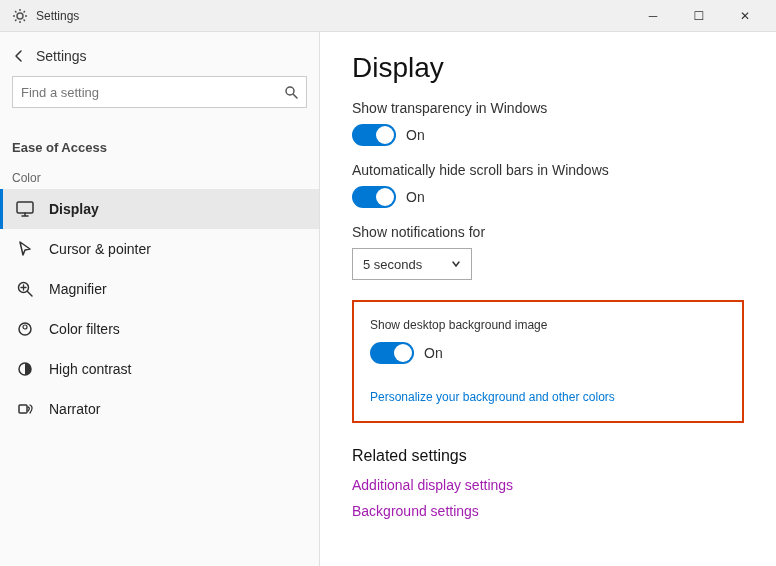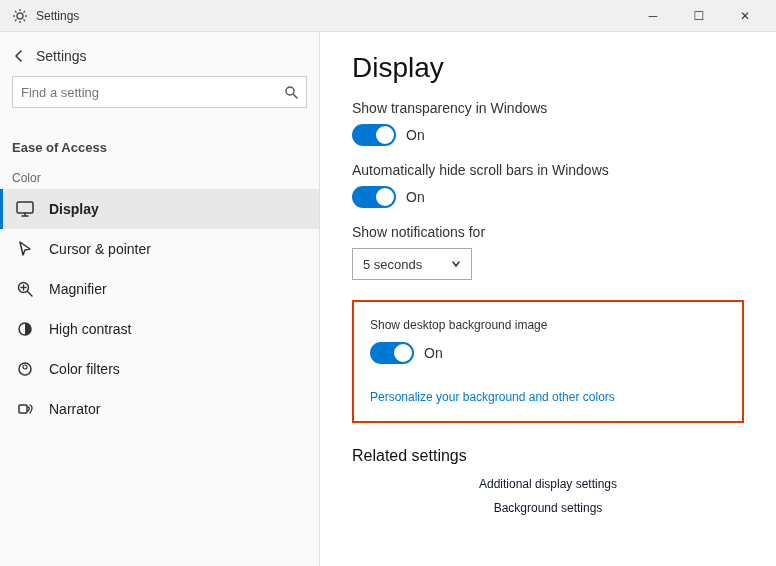--- a/index.html
+++ b/index.html
@@ -225,26 +225,25 @@
     }
     .related-title {
       font-size: 16px;
       font-weight: 400;
       color: #111;
       margin-bottom: 12px;
       margin-top: 8px;
     }
     .related-link {
       display: block;
-      color: #0f172a;
-      font-size: 12px;
+      color: #a21caf;
+      font-size: 14px;
       cursor: pointer;
       text-decoration: none;
       margin-bottom: 10px;
-      text-align: center;
     }
 
     
     svg { display: block; }
   </style>
 </head>
 <body>
 
 <div class="title-bar">
   <div class="title-bar-left">
@@ -311,35 +310,35 @@
           <path d="M5 7.5h5M7.5 5v5" stroke="#333" stroke-width="1.3" stroke-linecap="round"></path>
         </svg>
       </span>
       <span>Magnifier</span>
     </div>
 
     <div class="nav-item">
       <span class="nav-icon">
         <svg width="18" height="18" viewBox="0 0 18 18" fill="none">
           <circle cx="9" cy="9" r="6" stroke="#333" stroke-width="1.5"></circle>
+          <circle cx="9" cy="7" r="2" stroke="#333" stroke-width="1.2"></circle>
+        </svg>
+      </span>
+      <span>Color filters</span>
+    </div>
+
+    <div class="nav-item">
+      <span class="nav-icon">
+        <svg width="18" height="18" viewBox="0 0 18 18" fill="none">
+          <circle cx="9" cy="9" r="6" stroke="#333" stroke-width="1.5"></circle>
           <path d="M9 3 A6 6 0 0 1 9 15 Z" fill="#333"></path>
           <path d="M9 3 A6 6 0 0 0 9 15 Z" fill="none"></path>
         </svg>
       </span>
       <span>High contrast</span>
-    </div>
-
-    <div class="nav-item">
-      <span class="nav-icon">
-        <svg width="18" height="18" viewBox="0 0 18 18" fill="none">
-          <circle cx="9" cy="9" r="6" stroke="#333" stroke-width="1.5"></circle>
-          <circle cx="9" cy="7" r="2" stroke="#333" stroke-width="1.2"></circle>
-        </svg>
-      </span>
-      <span>Color filters</span>
     </div>
 
     <div class="nav-item">
       <span class="nav-icon">
         <svg width="18" height="18" viewBox="0 0 18 18" fill="none">
           <rect x="3" y="5" width="8" height="8" rx="1" stroke="#333" stroke-width="1.5"></rect>
           <path d="M12 7c1.5.5 2 2 0 4" stroke="#333" stroke-width="1.4" stroke-linecap="round" fill="none"></path>
           <path d="M14 5c2.5 1 3 4 0 8" stroke="#333" stroke-width="1.3" stroke-linecap="round" fill="none"></path>
         </svg>
       </span>

